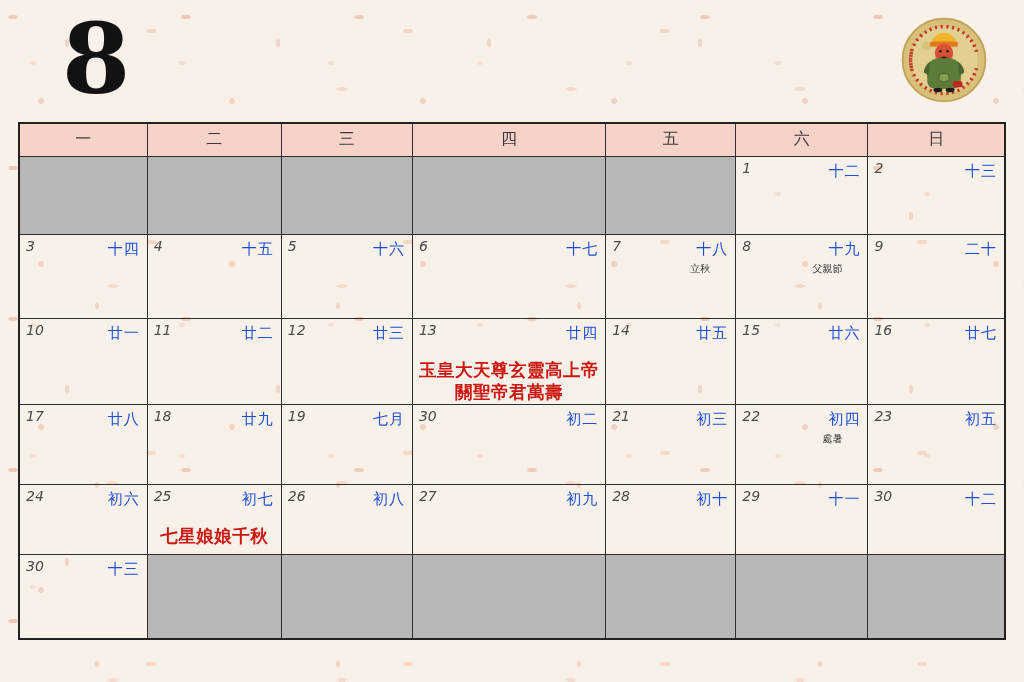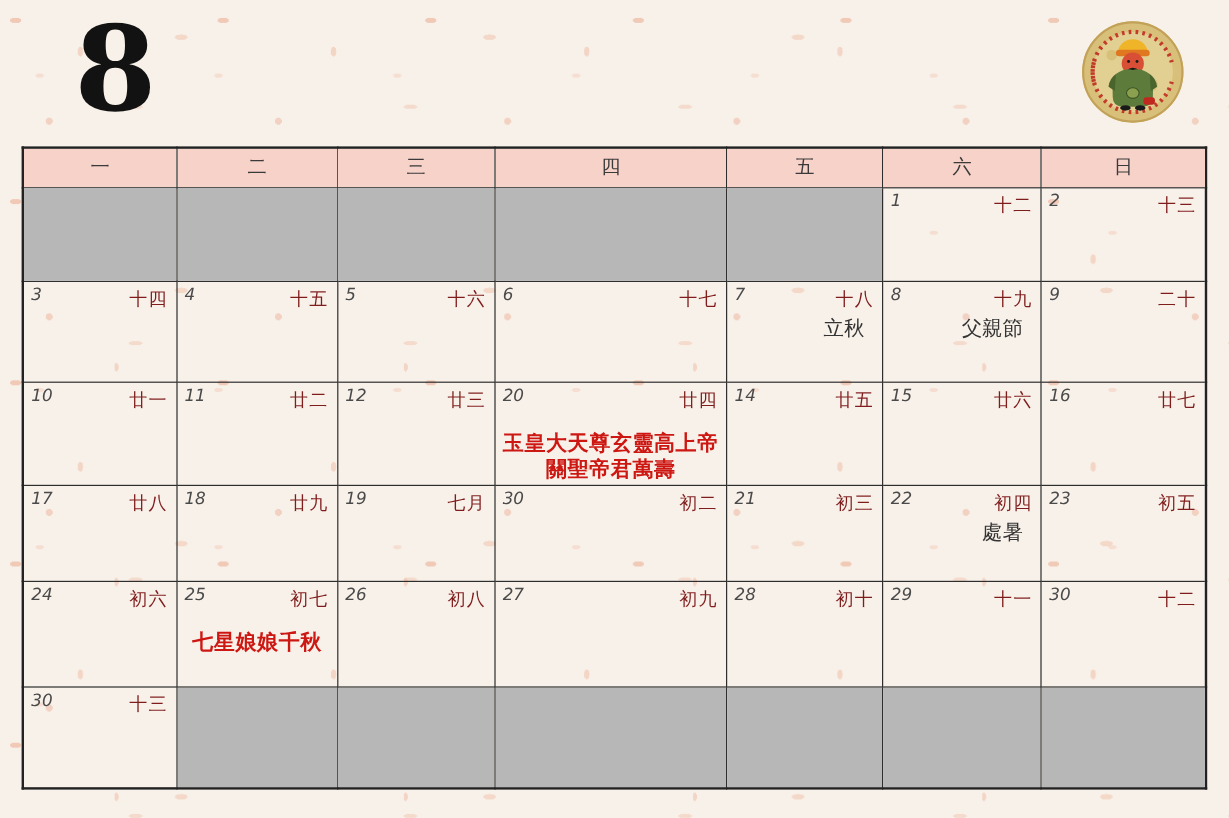--- a/index.html
+++ b/index.html
@@ -42,23 +42,23 @@
   .cal th, .cal td { border:1.6px solid var(--grid,#2e2e2e); vertical-align:top; position:relative; padding:0; }
   .cal th {
     background:var(--pink,#f8d2c7); height:33px; font-weight:500;
     font-size:16px; color:#3a3a3a; text-align:center; vertical-align:middle;
   }
   .cal td.empty { background:var(--gray,#b5b5b5); }
   .dnum {
     position:absolute; top:3px; left:6px; font-size:14px; font-style:italic;
     color:#4a4a4a; font-family:"DejaVu Sans", sans-serif;
   }
-  .lunar { position:absolute; top:5px; right:7px; font-size:15px; color:#7f1d1d; letter-spacing:1px; }
+  .lunar { position:absolute; top:5px; right:7px; font-size:15px; color:#1d4ed8; letter-spacing:1px; }
   .lunar.underline { }
-  .note  { position:absolute; top:27px; right:15px; font-size:17px; color:#333; }
+  .note  { position:absolute; top:27px; right:25px; font-size:10px; color:#333; }
   .events { padding-top:40px; text-align:center; }
   .event-line {
     color:var(--red,#cd1712); font-weight:bold; font-size:17.5px; line-height:1.3;
     letter-spacing:0.5px; white-space:nowrap;
   }
 </style>
 </head>
 <body>
 
 <div class="page">
@@ -169,21 +169,21 @@
             </td>
             <td>
               <span class="dnum">11</span>
               <span class="lunar">廿二</span>
             </td>
             <td>
               <span class="dnum">12</span>
               <span class="lunar">廿三</span>
             </td>
             <td>
-              <span class="dnum">20</span>
+              <span class="dnum">13</span>
               <span class="lunar">廿四</span>
               <div class="events">
                 <div class="event-line">玉皇大天尊玄靈高上帝</div>
                 <div class="event-line">關聖帝君萬壽</div>
               </div>
             </td>
             <td>
               <span class="dnum">14</span>
               <span class="lunar">廿五</span>
             </td>
@@ -220,21 +220,21 @@
             <td>
               <span class="dnum">22</span>
               <span class="lunar">初四</span>
               <span class="note">處暑</span>
             </td>
             <td>
               <span class="dnum">23</span>
               <span class="lunar">初五</span>
             </td>
           </tr>
-          <tr style="height: 88px;">
+          <tr style="height: 70px;">
             <td>
               <span class="dnum">24</span>
               <span class="lunar">初六</span>
             </td>
             <td>
               <span class="dnum">25</span>
               <span class="lunar">初七</span>
               <div class="events">
                 <div class="event-line">七星娘娘千秋</div>
               </div>

